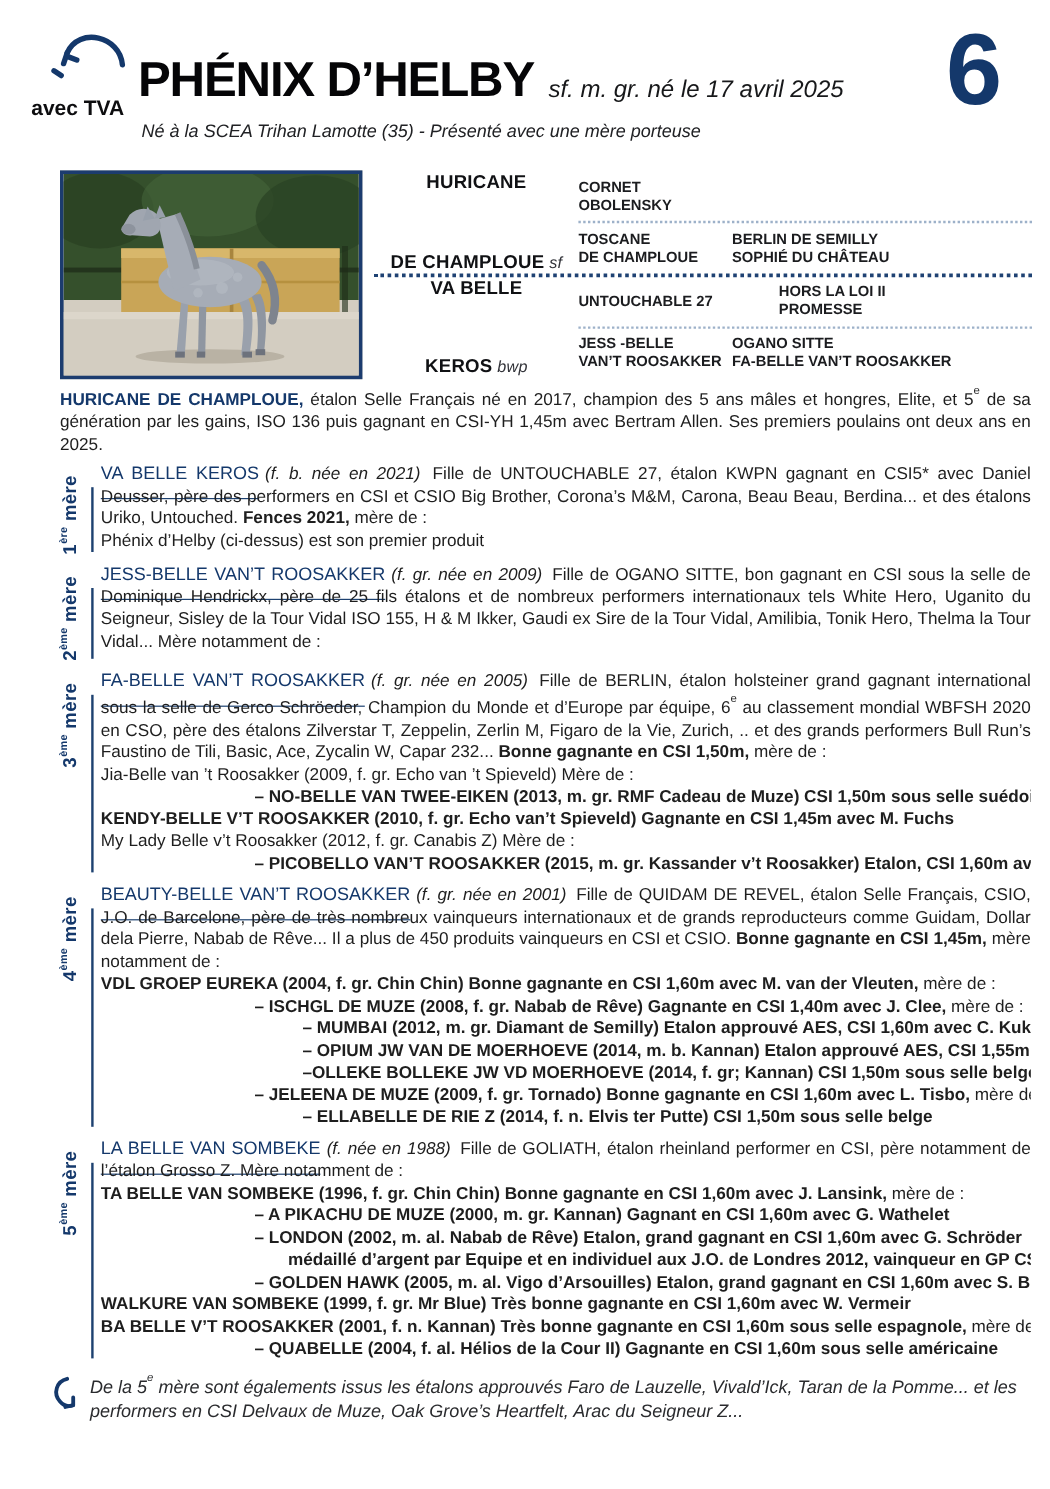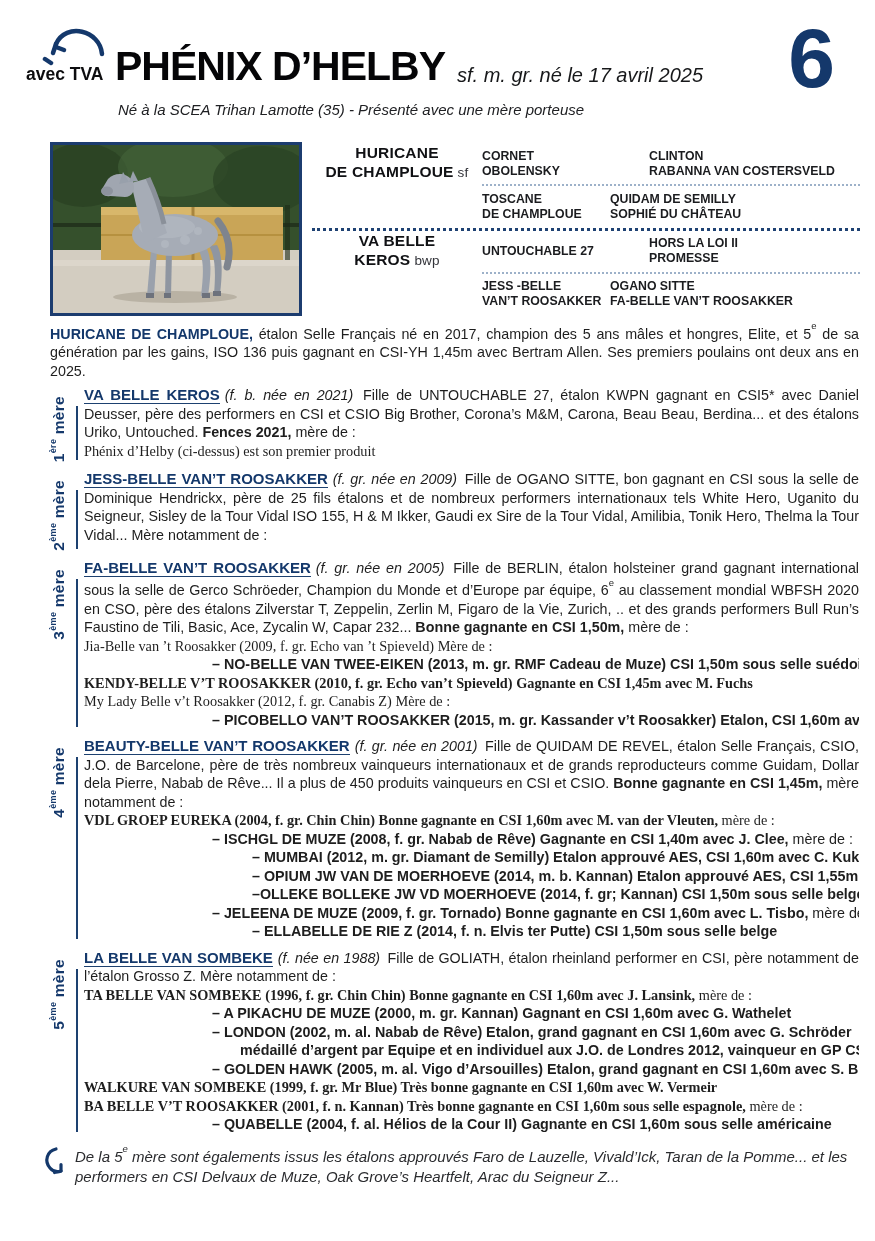--- a/index.html
+++ b/index.html
@@ -8,57 +8,57 @@
     background:#ffffff;color:#1e1e1e;
     font-family:"Liberation Sans", sans-serif;
   }
   .navy{color:#14386b;}
   .b{font-weight:700;}
   .i{font-style:italic;text-align:center;}
   sup,.sup{font-size:9.5px;position:relative;top:-4px;}
 
   
   .tva-arrow{position:absolute;left:42px;top:22px;width:66px;height:48px;}
-  .tva-label{position:absolute;left:26px;top:64px;font-size:17.5px;font-weight:800;color:#0d0d0f;}
+  .tva-label{position:absolute;left:26px;top:80px;font-size:17.5px;font-weight:800;color:#0d0d0f;}
   .title-row{position:absolute;left:115px;top:46px;display:flex;align-items:flex-end;white-space:nowrap;}
   .page-title{font-size:41px;font-weight:800;letter-spacing:-1px;color:#050507;line-height:1;}
   .title-suffix{font-size:20px;font-style:italic;font-weight:500;margin-left:12px;color:#17181a;}
   .subtitle{position:absolute;left:118px;top:101px;font-size:15px;font-style:italic;color:#202124;}
   .page-num{position:absolute;top:16px;right:40px;font-size:84px;line-height:1;font-weight:800;color:#14386b;}
 
   
   .photo{position:absolute;left:50px;top:142px;width:246px;height:168px;border:3px solid #1c3c6f;background:#d3cdc1;}
 
   
   .ped-table{position:absolute;left:312px;top:143px;width:548px;height:172px;display:flex;flex-direction:column;}
   .ped-half{flex:1;display:flex;align-items:stretch;}
   .ped-half.dam-half{border-top:3px dotted #1f4273;}
-  .ped-name{width:170px;display:flex;flex-direction:column;justify-content:flex-start;align-items:center;text-align:center;
+  .ped-name{width:170px;display:flex;flex-direction:column;justify-content:space-between;align-items:center;text-align:center;
     font-weight:800;font-size:15.5px;line-height:19px;letter-spacing:.2px;color:#101114;}
-  .studbook{font-weight:400;font-size:13.5px;color:#33343a;margin-left:4px;}
+  .studbook{font-weight:400;font-style:italic;font-size:13.5px;color:#33343a;margin-left:4px;}
   .ped-rows{flex:1;display:flex;flex-direction:column;}
   .ped-row{flex:1;display:flex;align-items:center;}
   .ped-row.top-row{border-bottom:2px dotted #9db1c9;gap:39px;}
   .ped-col2{width:128px;font-size:12.3px;font-weight:600;line-height:15px;color:#1b1c1f;}
   .ped-col3{flex:1;font-size:12.3px;font-weight:600;line-height:15px;color:#1b1c1f;}
 
   
   .flow{position:absolute;left:0;right:0;top:321px;}
   .intro{margin:0 16px 6px 50px;font-size:14.3px;line-height:18.5px;text-align:justify;}
   .section{display:flex;margin:0 16px 8px 40px;font-size:14.3px;line-height:18.5px;}
   .label-col{width:36px;flex:none;display:flex;justify-content:center;align-items:flex-start;padding-top:10px;}
   .rot{writing-mode:vertical-rl;transform:rotate(180deg);color:#14386b;font-weight:800;font-size:15.5px;line-height:1;white-space:nowrap;letter-spacing:.3px;}
   .rot sup{top:auto;font-size:9px;}
   .content{flex:1;position:relative;padding-left:8px;min-width:0;}
   .content:before{content:"";position:absolute;left:0;top:20px;bottom:2px;width:1.5px;background:#1d4170;}
   .s-par{text-align:justify;}
-  .s-header-name{color:#14386b;font-weight:700;font-size:15px;border-bottom:1.5px solid #1d4170;padding-bottom:0;margin-right:5px;white-space:nowrap;}
+  .s-header-name{color:#14386b;font-weight:400;font-size:15px;border-bottom:1.5px solid #1d4170;padding-bottom:12px;margin-right:5px;white-space:nowrap;}
   .s-birth{font-style:italic;margin-right:3px;}
   .line{white-space:nowrap;overflow:hidden;}
-  .ind-0{padding-left:0;font-family:Liberation Serif, serif;}
+  .ind-0{padding-left:0;}
   .ind-1{padding-left:128px;}
   .ind-1b{padding-left:156px;}
   .ind-2{padding-left:168px;}
 
   
   .footnote{display:flex;gap:9px;margin:9px 20px 0 42px;}
   .footnote-icon{flex:none;width:24px;height:34px;margin-top:3px;}
   .footnote-text{font-style:italic;font-size:15px;line-height:20px;color:#2a2b2e;}
 </style>
 </head>
@@ -119,32 +119,28 @@
 
 <div class="ped-table">
   <div class="ped-half">
     <div class="ped-name">
       <div>HURICANE</div>
       <div><span>DE CHAMPLOUE</span><span class="studbook">sf</span></div>
     </div>
     <div class="ped-rows">
       <div class="ped-row top-row">
         <div class="ped-col2">CORNET OBOLENSKY</div>
-        <div class="ped-col3">
-          <div>CLINTON</div>
-          <div>RABANNA VAN COSTERSVELD</div>
-        </div>
       </div>
       <div class="ped-row">
         <div class="ped-col2">
           <div>TOSCANE</div>
           <div>DE CHAMPLOUE</div>
         </div>
         <div class="ped-col3">
-          <div>QUIDAM DE SEMILLY</div>
+          <div>BERLIN DE SEMILLY</div>
           <div>SOPHIÉ DU CHÂTEAU</div>
         </div>
       </div>
     </div>
   </div>
   <div class="ped-half dam-half">
     <div class="ped-name">
       <div>VA BELLE</div>
       <div><span>KEROS</span><span class="studbook">bwp</span></div>
     </div>

